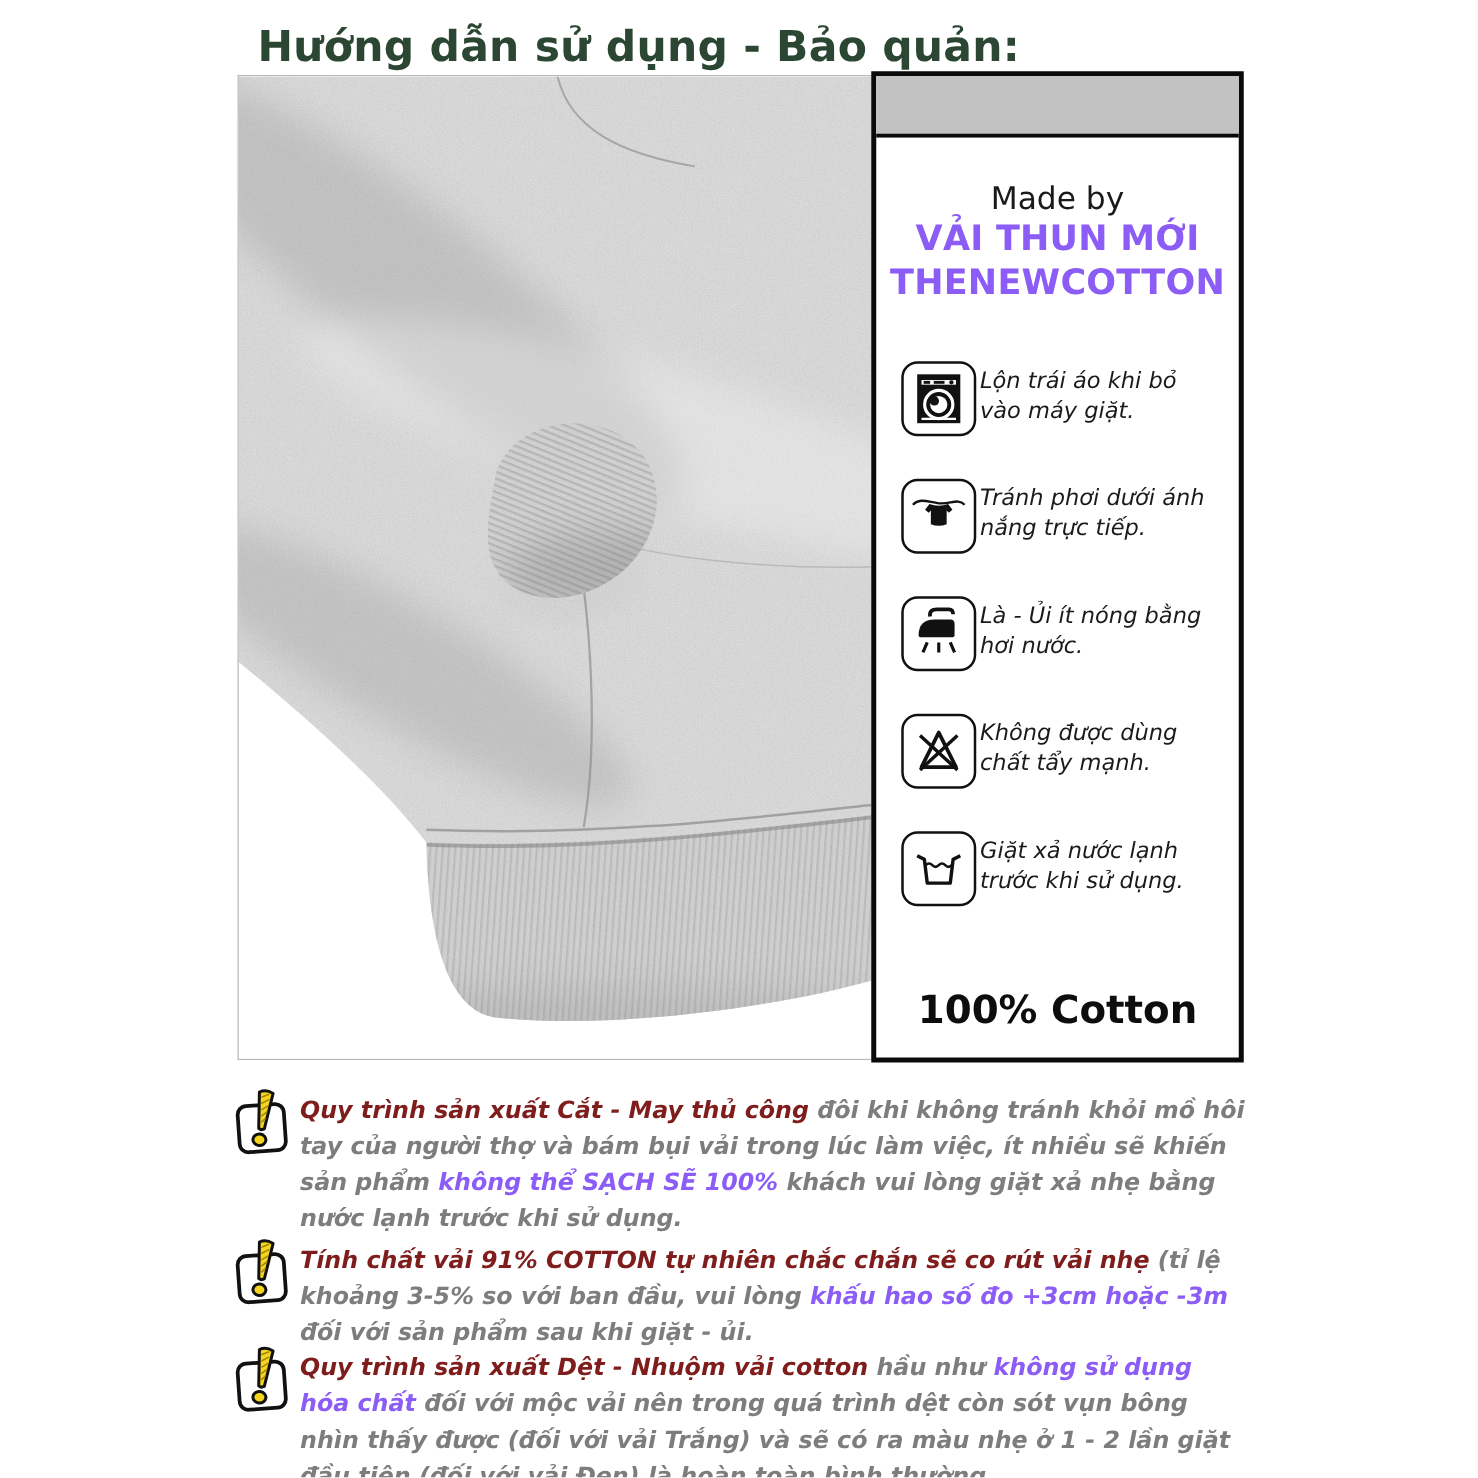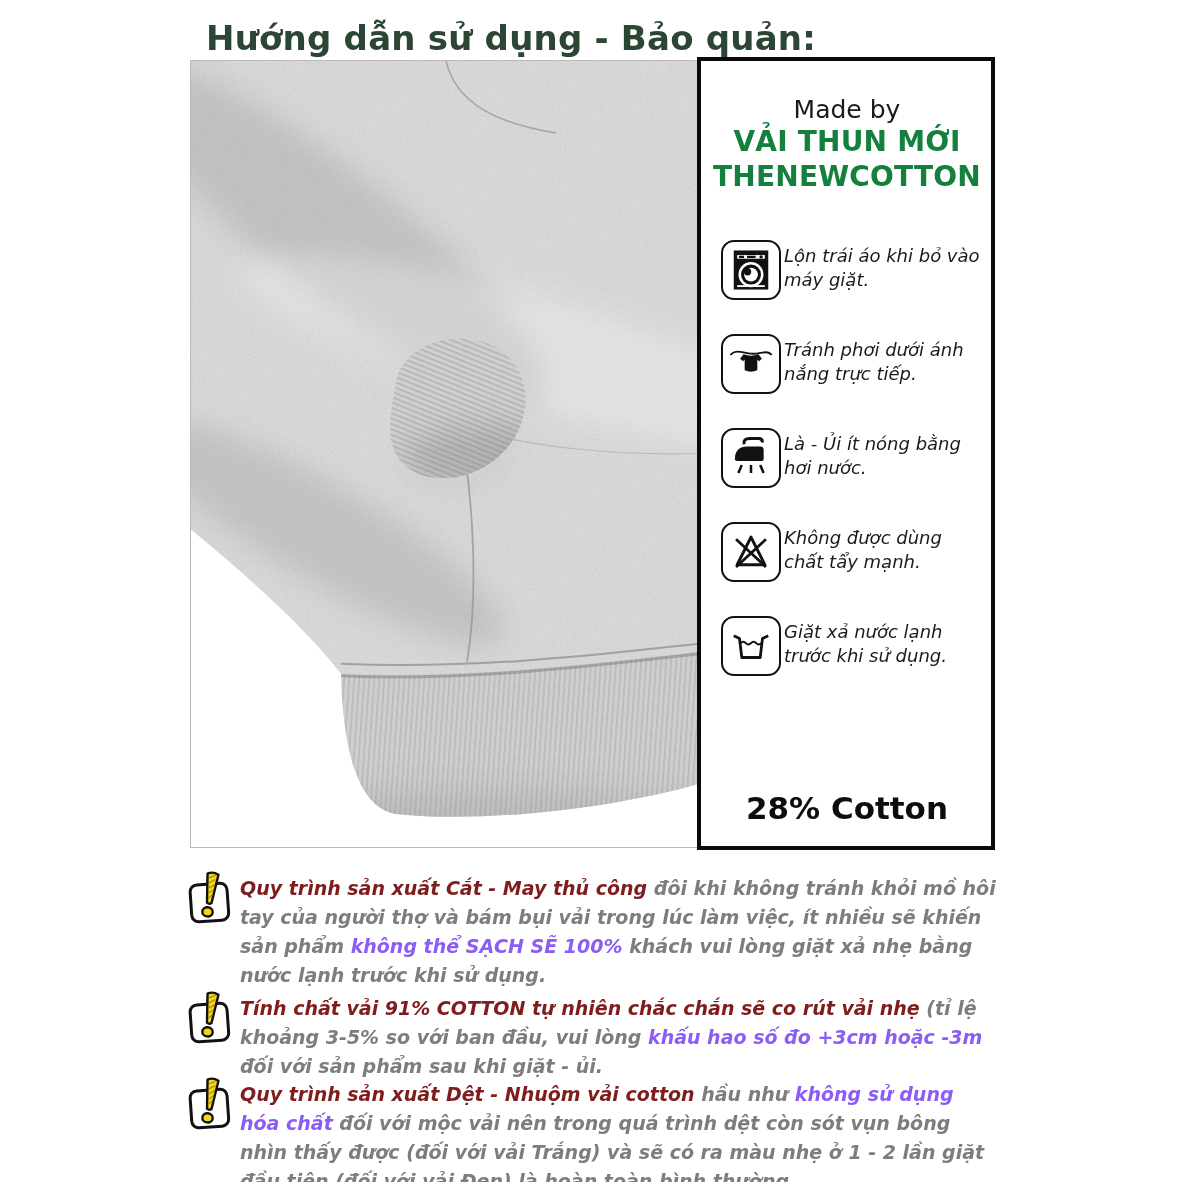--- a/index.html
+++ b/index.html
@@ -15,28 +15,28 @@
   
   .photo{
     position:absolute;left:190px;top:60px;width:508px;height:786px;
     border:1px solid #b9b9b9;background:#fff;overflow:hidden;
   }
   .photo svg{display:block;width:100%;height:100%;}
   
   .panel{
     position:absolute;left:697px;top:57px;width:298px;height:793px;
     background:#ffffff;border:4px solid #0a0a0a;box-sizing:border-box;
-    display:flex;
+    display:flex;flex-direction:column;
   }
   .panel-header{
     height:46px;background:#c2c2c2;border-bottom:3px solid #0a0a0a;flex:0 0 auto;
   }
   .panel-body{flex:1;display:flex;flex-direction:column;align-items:center;padding:0 12px;box-sizing:border-box;}
   .made-by{margin-top:34px;font-size:25px;color:#1a1a1a;}
-  .brand{font-size:28px;font-weight:bold;color:#15803d;line-height:1.25;letter-spacing:.2px;}
+  .brand{font-size:28px;font-weight:bold;color:#8b5cf6;line-height:1.25;letter-spacing:.2px;}
   .care-list{margin-top:46px;display:flex;flex-direction:column;gap:34px;align-self:stretch;padding-left:8px;}
   .care-item{display:flex;align-items:flex-start;gap:3px;}
   .care-icon{
     flex:0 0 auto;width:60px;height:60px;border:2.5px solid #111;border-radius:13px;
     box-sizing:border-box;display:flex;align-items:center;justify-content:center;background:#fff;
   }
   .care-icon svg{width:46px;height:46px;}
   .care-text{
     font-style:italic;font-size:18px;line-height:1.32;color:#1a1a1a;padding-top:4px;
   }
@@ -190,21 +190,21 @@
             <svg viewBox="0 0 40 40">
               <path d="M5,11 L10,13.5 L12,30 L28,30 L30,13.5 L35,11" fill="none" stroke="#111" stroke-width="2.4" stroke-linejoin="round"></path>
               <path d="M11,17.5 q2.2,-2.4 4.5,0 q2.2,2.4 4.5,0 q2.2,-2.4 4.5,0 q2.2,2.4 4.5,0" fill="none" stroke="#111" stroke-width="1.8"></path>
             </svg>
           </span>
           <span class="care-text">Giặt xả nước lạnh trước khi sử dụng.</span>
         </div>
 
       </div>
 
-      <div class="cotton">28% Cotton</div>
+      <div class="cotton">100% Cotton</div>
     </div>
   </div>
 
   <div class="note note-1">
     <span class="note-icon">
       <svg viewBox="0 0 48 56">
         <g transform="rotate(-4 24 34)">
           <rect x="5" y="14" width="37" height="37" rx="7" fill="#fff" stroke="#111" stroke-width="3"></rect>
         </g>
         <g transform="rotate(6 24 28)">

